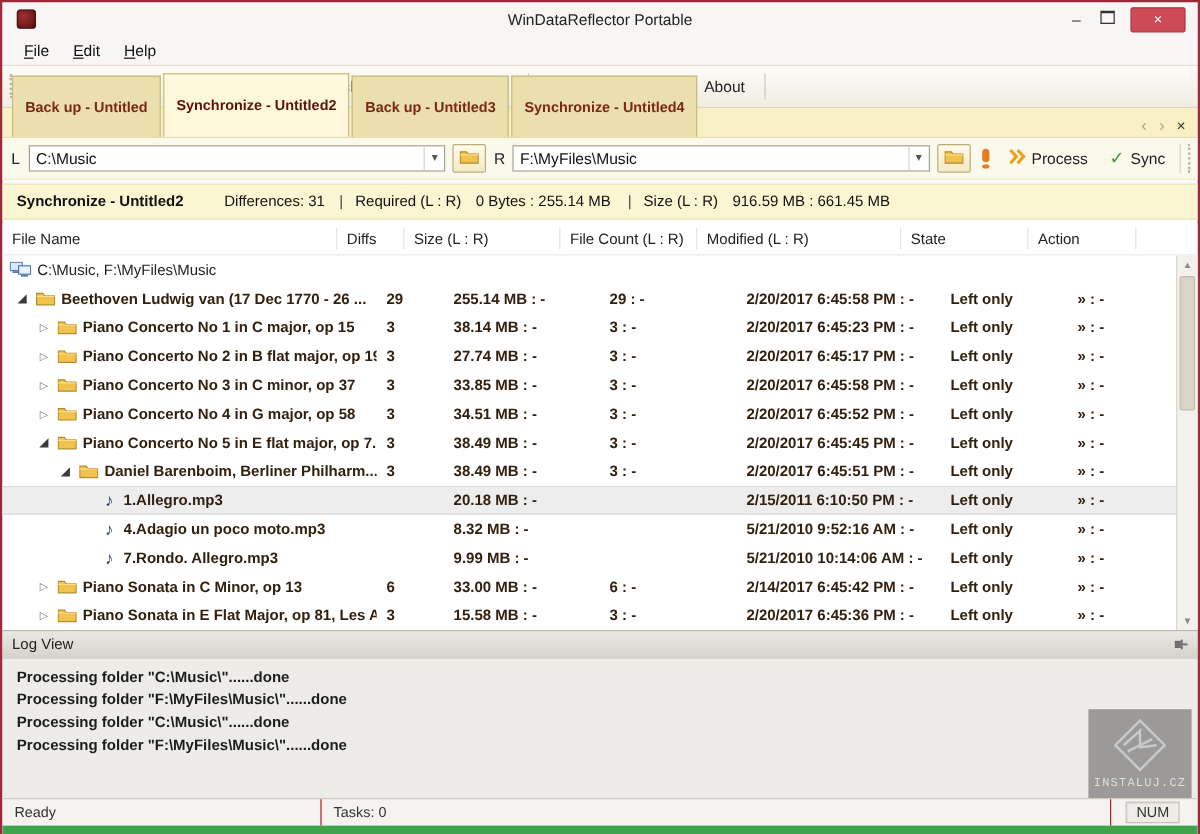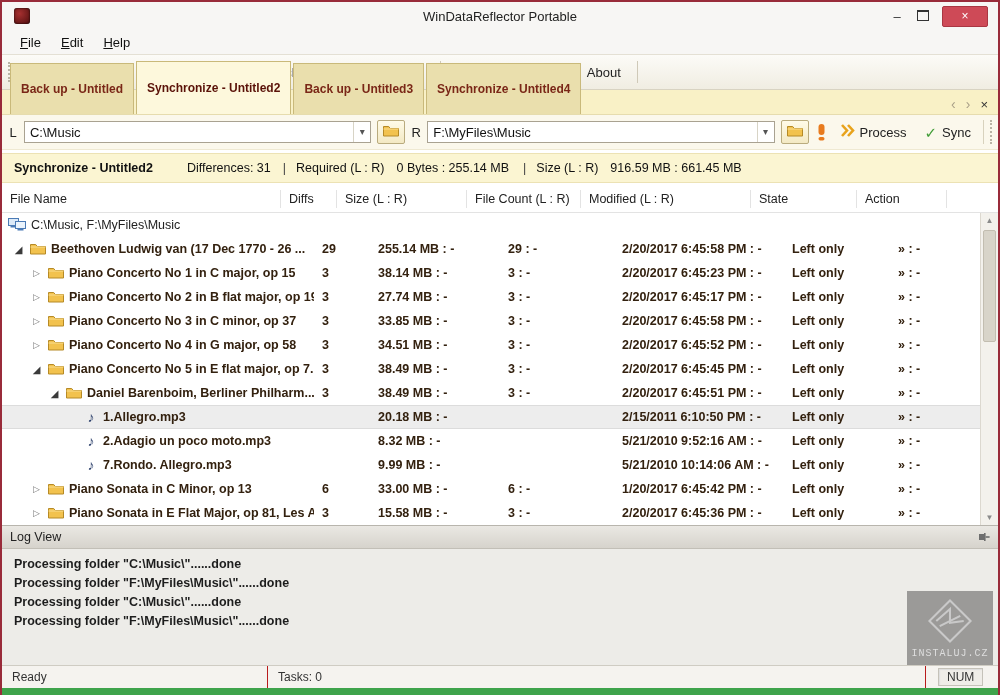--- a/index.html
+++ b/index.html
@@ -423,21 +423,21 @@
           <div class="c c-size">20.18 MB : -</div>
           <div class="c c-count"></div>
           <div class="c c-modified">2/15/2011 6:10:50 PM : -</div>
           <div class="c c-state">Left only</div>
           <div class="c c-action">» : -</div>
         </div>
         <div class="trow">
           <div class="c c-name" style="padding-left: 64px;">
             <span class="expander"></span>
             <span class="ricon note">♪</span>
-            <span class="nm">2.Adagio un poco moto.mp3</span>
+            <span class="nm">4.Adagio un poco moto.mp3</span>
           </div>
           <div class="c c-diffs"></div>
           <div class="c c-size">8.32 MB : -</div>
           <div class="c c-count"></div>
           <div class="c c-modified">5/21/2010 9:52:16 AM : -</div>
           <div class="c c-state">Left only</div>
           <div class="c c-action">» : -</div>
         </div>
         <div class="trow">
           <div class="c c-name" style="padding-left: 64px;">
@@ -459,21 +459,21 @@
               <svg width="16" height="12" viewBox="0 0 16 12">
                 <path d="M0.5 1.5 h5.2 l1.6 2 h8.2 v7.5 h-15 z" fill="#f2c24e" stroke="#b68a26"></path>
                 <path d="M0.5 4 h15" stroke="#f9dd8f"></path>
               </svg>
             </span>
             <span class="nm">Piano Sonata in C Minor, op 13</span>
           </div>
           <div class="c c-diffs">6</div>
           <div class="c c-size">33.00 MB : -</div>
           <div class="c c-count">6 : -</div>
-          <div class="c c-modified">1/20/2017 6:45:42 PM : -</div>
+          <div class="c c-modified">2/14/2017 6:45:42 PM : -</div>
           <div class="c c-state">Left only</div>
           <div class="c c-action">» : -</div>
         </div>
         <div class="trow">
           <div class="c c-name" style="padding-left: 28px;">
             <span class="expander">▷</span>
             <span class="ricon">
               <svg width="16" height="12" viewBox="0 0 16 12">
                 <path d="M0.5 1.5 h5.2 l1.6 2 h8.2 v7.5 h-15 z" fill="#f2c24e" stroke="#b68a26"></path>
                 <path d="M0.5 4 h15" stroke="#f9dd8f"></path>

